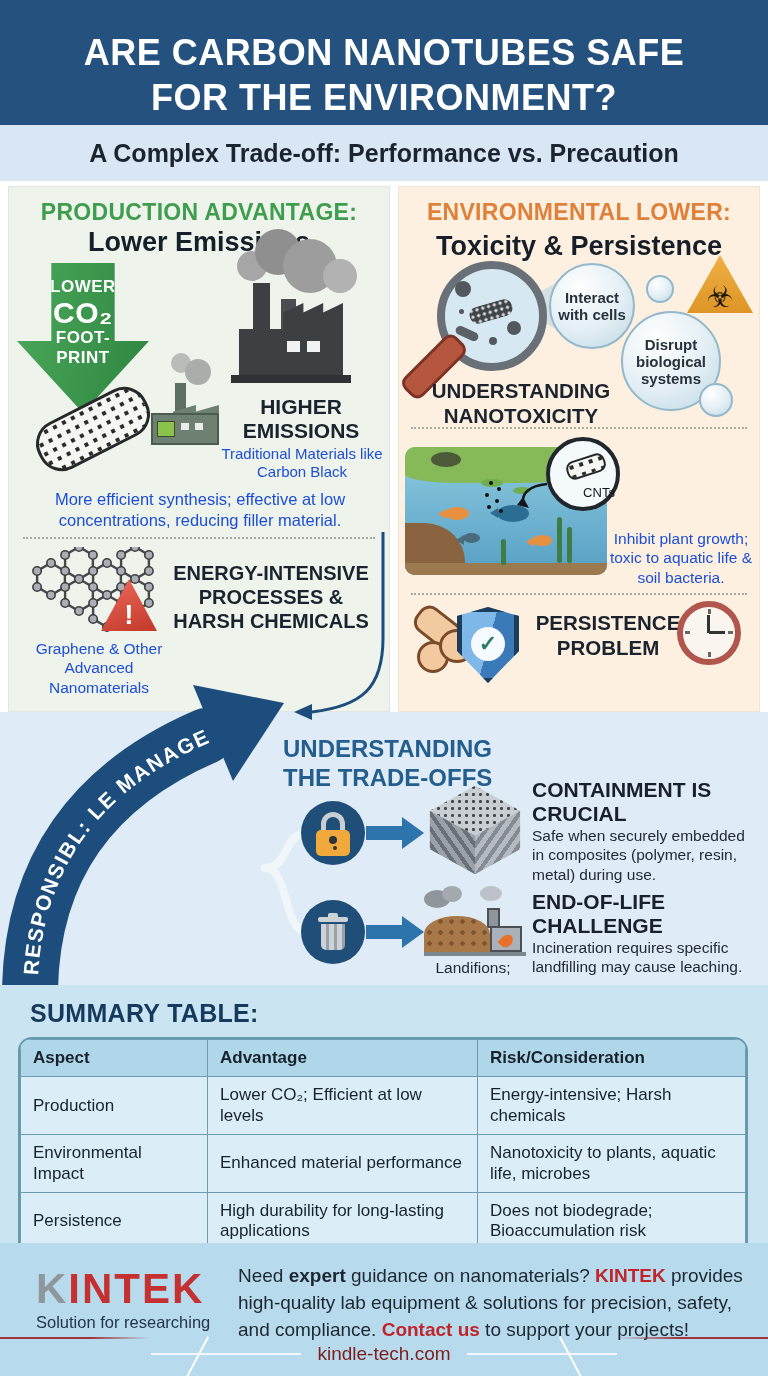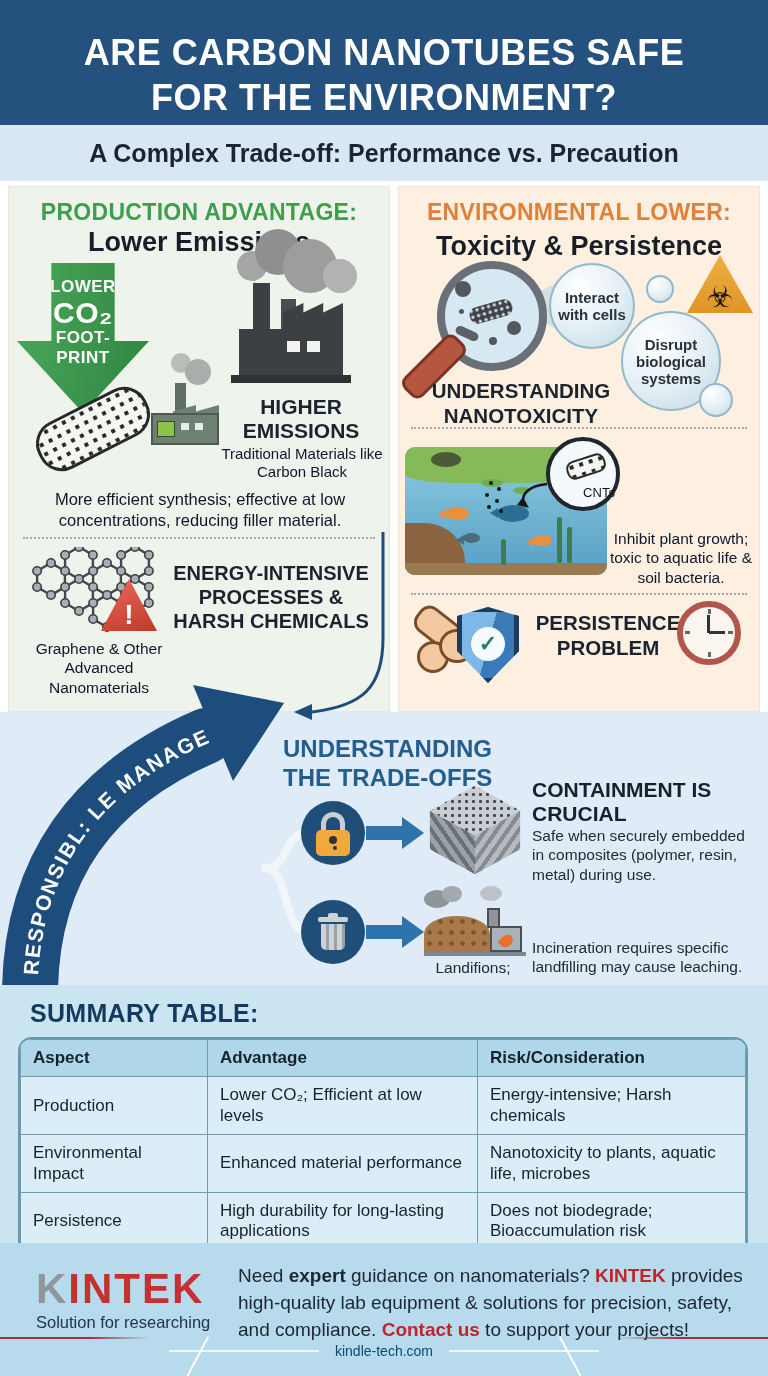--- a/index.html
+++ b/index.html
@@ -64,21 +64,21 @@
   #sf-door{left:10px;top:68px;width:16px;height:14px;background:#8bc34a;border:1px solid #3c4a30;}
   .sf-win{top:70px;width:8px;height:7px;background:#e8ede8;}
 
   
   #warning-tri{left:92px;top:392px;width:56px;height:52px;
     background:linear-gradient(160deg,#ef6a5a,#c0392b);
     clip-path:polygon(50% 0,100% 100%,0 100%);
     color:#fff;font-weight:800;font-size:28px;text-align:center;line-height:72px;}
 
   .h3{font-weight:800;color:#1b242e;}
-  .body-text{color:#0f172a;}
+  .body-text{color:#1d4ed8;}
 
   
   #lens{left:38px;top:74px;width:94px;height:94px;border-radius:50%;
     border:8px solid #697077;background:#d6e9f2;box-sizing:content-box;}
   .blob{position:absolute;background:#53585e;border-radius:50%;}
   #lens-pill{left:24px;top:34px;width:44px;height:17px;border-radius:9px;transform:rotate(-16deg);
     background:radial-gradient(circle at 3px 3px,#d8dde0 1.4px,transparent 1.8px) 0 0/6px 6px #3e4348;}
   #lens-pill2{left:10px;top:60px;width:24px;height:9px;border-radius:5px;transform:rotate(24deg);
     background:#5a6066;}
   #handle{left:-2px;top:166px;width:68px;height:21px;background:#b5563f;border:3px solid #7c3325;
@@ -194,21 +194,21 @@
   
   #footer-band{left:0;top:1243px;width:768px;height:133px;background:#b7daec;}
   #kintek-logo{left:36px;top:22px;font-size:42px;font-weight:800;color:#c53030;letter-spacing:2px;}
   #kintek-logo::first-letter{color:#8f969c;}
   #kintek-tagline{left:36px;top:70px;font-size:16.5px;color:#23344d;}
   #footer-message{left:238px;top:20px;width:510px;font-size:19px;line-height:1.42;color:#1c2733;}
   #footer-message .b{font-weight:800;}
   #footer-message .red{color:#c0252c;font-weight:800;}
   #website-row{left:0;top:100px;width:768px;display:flex;align-items:center;justify-content:center;gap:16px;}
   #website-row .wline{width:150px;height:2px;background:#f4f9fc;opacity:.95;}
-  #website{font-size:14px;color:#0c4a6e;}
+  #website{font-size:19px;color:#7f1d1d;}
   .deco-red{height:2px;top:1337px;background:linear-gradient(90deg,#a2333f 60%,rgba(162,51,63,0));}
   .deco-white{width:2px;height:48px;top:1334px;background:#fdfefe;}
 </style>
 </head>
 <body>
 
 <div id="poster">
 
   <div class="abs corner-dash" style="left:0;"></div>
   <div class="abs corner-dash" style="right:0;"></div>
@@ -431,20 +431,21 @@
     <div class="abs" id="lf-c1a"></div>
     <div class="abs" id="lf-c1b"></div>
     <div class="abs" id="lf-c2"></div>
     <div class="abs" id="lf-ch"></div>
     <div class="abs" id="lf-mound"></div>
     <div class="abs" id="lf-fact"></div>
     <div class="abs" id="lf-flame"></div>
     <div class="abs" id="lf-ground"></div>
   </div>
   <div class="abs ctr to-body" style="left:420px;top:958px;width:106px;">Landifions;</div>
+  <div class="abs to-title" style="left:532px;top:890px;width:216px;">END-OF-LIFE CHALLENGE</div>
   <div class="abs to-body" style="left:532px;top:938px;width:228px;">Incineration requires specific landfilling may cause leaching.</div>
 
   <div class="abs" id="summary-band">
     <div class="abs" id="summary-title">SUMMARY TABLE:</div>
     <table class="abs" id="summary-table">
       <colgroup>
           <col class="c1">
           <col class="c2">
           <col>
         </colgroup>

